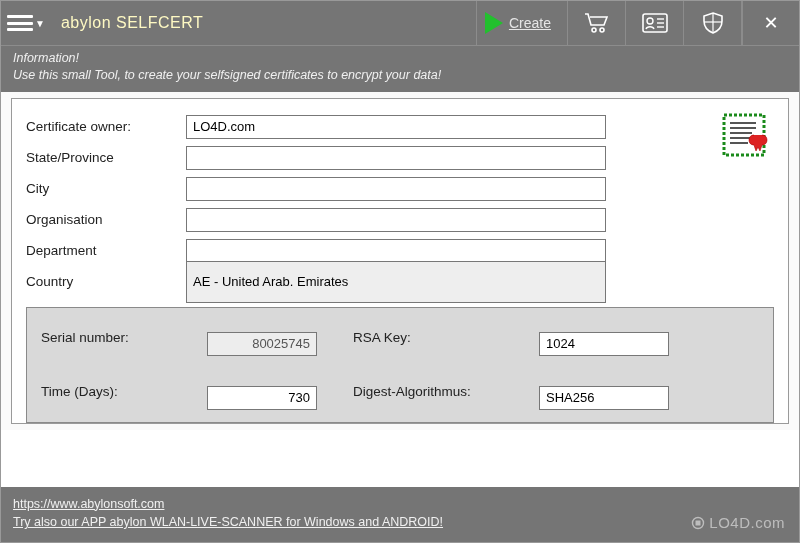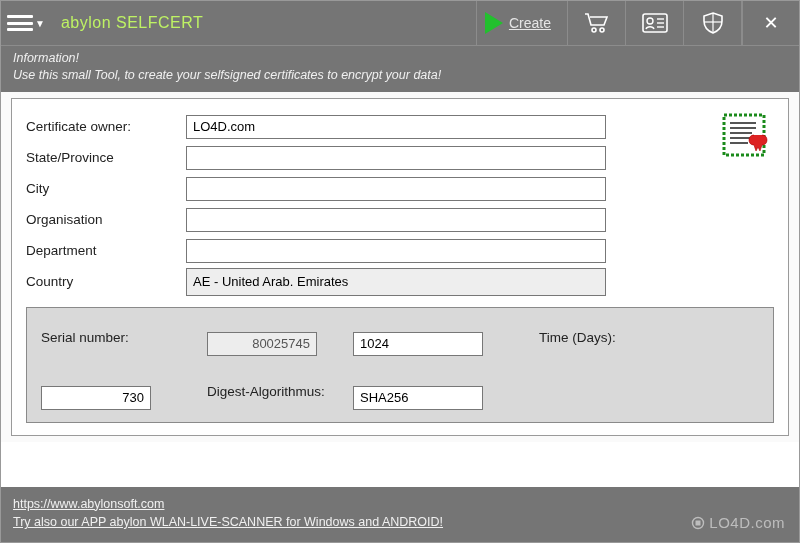--- a/index.html
+++ b/index.html
@@ -29,21 +29,21 @@
     gap: 2px;
   }
   .hamburger-icon { width: 26px; height: 20px; display: flex; flex-direction: column; justify-content: space-between; padding: 2px 0; }
   .hamburger-icon span { display:block; height:3px; background:#fff; border-radius:1px; }
   .chevron-small { font-size: 10px; color: #fff; }
   .title {
     flex: 0 0 auto;
     display: flex; align-items: center;
     padding: 0 10px;
     font-size: 16px;
-    color: #bef264;
+    color: #fef9c3;
     letter-spacing: 0.5px;
   }
   .tb-spacer { flex: 1; }
   .tb-btn {
     width: 58px;
     display: flex; align-items: center; justify-content: center;
     border-left: 1px solid #8c8c8c;
     position: relative;
   }
   .tb-btn:last-child { border-right: none; }
@@ -70,21 +70,21 @@
   }
 
   
   .main {
     background: #fafafa;
     padding: 6px 10px;
   }
   .form-box {
     border: 1px solid #9a9a9a;
     background: #fff;
-    padding: 10px 14px 12px 14px;
+    padding: 10px 14px 0 14px;
     position: relative;
   }
   .row {
     display: flex;
     align-items: center;
     margin: 5px 0;
     height: 26px;
   }
   .row label {
     width: 160px;
@@ -94,21 +94,21 @@
   .row input[type=text], .row select, .ro {
     width: 420px;
     height: 24px;
     border: 1px solid #777;
     padding: 0 6px;
     font-size: 13px;
     font-family: inherit;
     background: #fff;
   }
   .row input.focused { border: 1px solid #0a64c2; outline: 1px solid #0a64c2; }
-  .row select { background: #eee; width: 420px; height: 28px; }
+  .row select { background: #eee; width: 420px; height: 42px; }
   .cert-icon-wrap {
     position: absolute; right: 18px; top: 14px;
   }
   
   .lower-box {
     margin-top: 12px;
     border: 1px solid #8a8a8a;
     background: #d9d9d9;
     padding: 12px 14px;
     display: grid;
@@ -237,20 +237,21 @@
     <div class="row">
       <label>Country</label>
       <select>
         <option>AE - United Arab. Emirates</option>
       </select>
     </div>
 
     <div class="lower-box">
       <label>Serial number:</label>
       <input type="text" class="disabled" readonly="" value="80025745" style="">
+      <label>RSA Key:</label>
       <select>
         <option>1024</option>
       </select>
 
       <label>Time (Days):</label>
       <input type="text" value="730" style="">
       <label>Digest-Algorithmus:</label>
       <select>
         <option>SHA256</option>
       </select>

